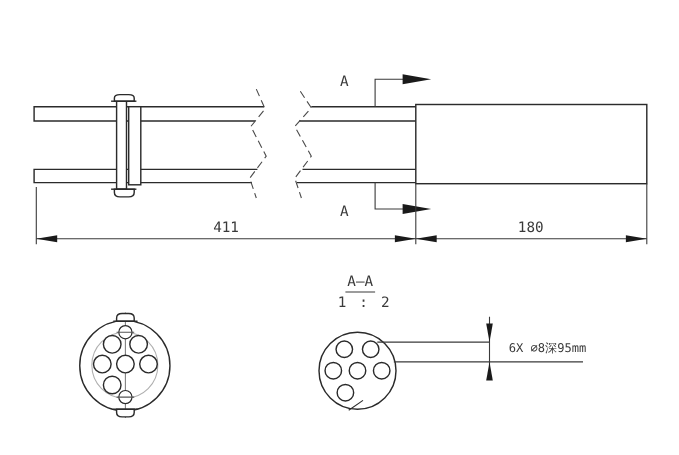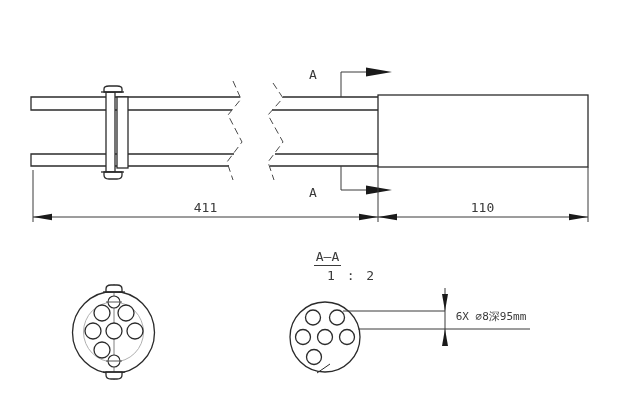--- a/index.html
+++ b/index.html
@@ -13,21 +13,21 @@
   #canvas svg{position:absolute;left:0;top:0;}
   .lbl{
     position:absolute;
     font-family:"DejaVu Sans Mono", monospace;
     font-size:13px;
     color:#3a3a3a;
     line-height:1;
     text-align:center;
     white-space:pre;
   }
-  .lbl.small{font-size:11px;text-align:center;}
+  .lbl.small{font-size:11px;text-align:right;}
   .lbl.spaced{letter-spacing:2px;}
 </style>
 </head>
 <body>
 
 <div id="canvas">
 
   <svg width="617" height="414" viewBox="0 0 617 414">
 
     <g fill="none" stroke-width="1.3" stroke="#2b2b2b">
@@ -110,18 +110,18 @@
       <line x1="358" y1="329" x2="530" y2="329"></line>
       <line x1="445" y1="288" x2="445" y2="345"></line>
       <polygon points="445,311 442,294 448,294" fill="#1a1a1a" stroke="none"></polygon>
       <polygon points="445,329 442,346 448,346" fill="#1a1a1a" stroke="none"></polygon>
     </g>
   </svg>
 
   <div class="lbl" style="left:303px;top:68px;width:20px;">A</div>
   <div class="lbl" style="left:303px;top:186px;width:20px;">A</div>
   <div class="lbl" style="left:185px;top:201px;width:41px;">411</div>
-  <div class="lbl" style="left:462px;top:201px;width:41px;">110</div>
+  <div class="lbl" style="left:462px;top:201px;width:41px;">180</div>
   <div class="lbl" style="left:307px;top:250px;width:41px;">A—A</div>
-  <div class="lbl spaced" style="left:307px;top:269px;width:41px;margin-left:20px;">1 : 2</div>
+  <div class="lbl spaced" style="left:307px;top:269px;width:41px;">1 : 2</div>
   <div class="lbl small" style="left:449px;top:311px;width:84px;">6X ∅8深95mm</div>
 
 </div>
 
 </body></html>

